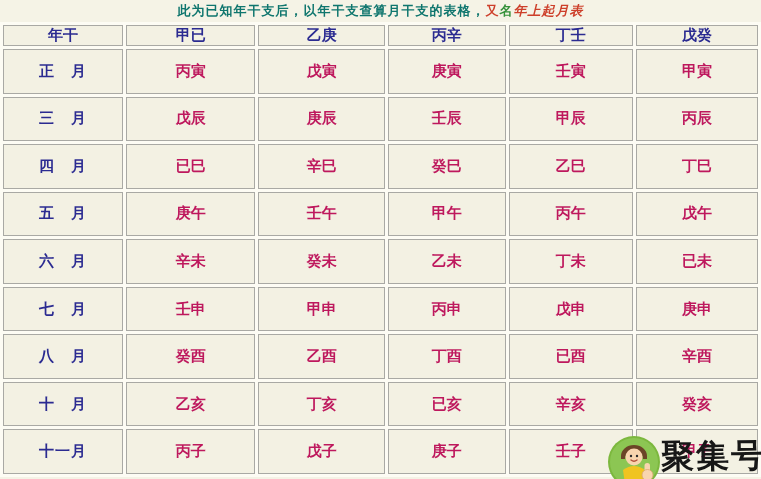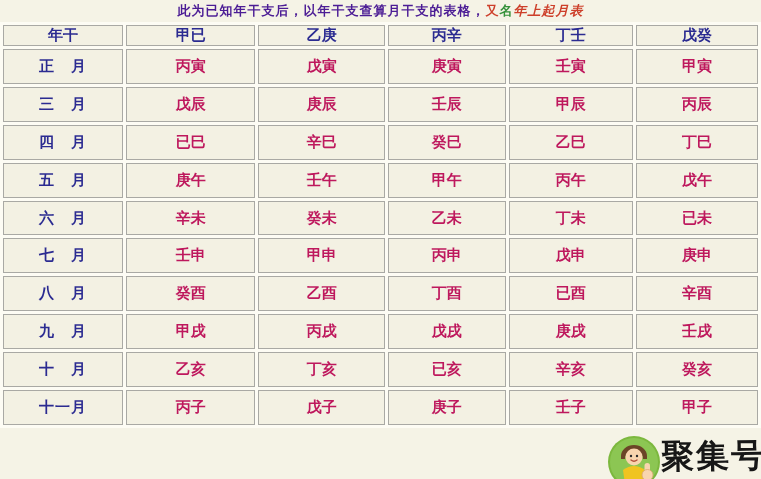--- a/index.html
+++ b/index.html
@@ -18,21 +18,21 @@
     height: 22px;
     line-height: 22px;
     text-align: center;
     font-size: 13px;
     font-weight: bold;
     letter-spacing: 1px;
     white-space: nowrap;
   }
   table.stem-table {
     width: 761px;
-    height: 406px;
+    height: 455px;
     border-collapse: separate;
     border-spacing: 3px;
     background: #fdfcf4;
     table-layout: fixed;
   }
   table.stem-table th,
   table.stem-table td {
     background: #f3f1e3;
     border: 1px solid #a9a9a4;
     text-align: center;
@@ -70,21 +70,21 @@
     font-weight: bold;
     color: #171717;
     letter-spacing: 2px;
     white-space: nowrap;
     transform: rotate(-1deg);
   }
 </style>
 </head>
 <body>
 
-<div class="title-bar" id="title-bar"><span style="color: #4c1d95;">此为已知年干支后，以年干支查算月干支的表格，</span><span style="color: rgb(205, 63, 42);">又</span><span style="color: rgb(53, 145, 58);">名</span><span style="color: rgb(205, 63, 42); font-style: italic;">年上起月表</span></div>
+<div class="title-bar" id="title-bar"><span style="color: #0f766e;">此为已知年干支后，以年干支查算月干支的表格，</span><span style="color: rgb(205, 63, 42);">又</span><span style="color: rgb(53, 145, 58);">名</span><span style="color: rgb(205, 63, 42); font-style: italic;">年上起月表</span></div>
 
 <table class="stem-table">
   <colgroup id="colgroup">
       <col style="width: 16.2%;">
       <col style="width: 17.5%;">
       <col style="width: 17.1%;">
       <col style="width: 15.9%;">
       <col style="width: 16.8%;">
       <col style="width: 16.5%;">
     </colgroup>
@@ -149,28 +149,20 @@
       </tr>
       <tr>
         <td class="month-cell">八　月</td>
         <td class="value-cell">癸酉</td>
         <td class="value-cell">乙酉</td>
         <td class="value-cell">丁酉</td>
         <td class="value-cell">已酉</td>
         <td class="value-cell">辛酉</td>
       </tr>
       <tr>
-        <td class="month-cell">九　月</td>
-        <td class="value-cell">甲戌</td>
-        <td class="value-cell">丙戌</td>
-        <td class="value-cell">戊戌</td>
-        <td class="value-cell">庚戌</td>
-        <td class="value-cell">壬戌</td>
-      </tr>
-      <tr>
         <td class="month-cell">十　月</td>
         <td class="value-cell">乙亥</td>
         <td class="value-cell">丁亥</td>
         <td class="value-cell">已亥</td>
         <td class="value-cell">辛亥</td>
         <td class="value-cell">癸亥</td>
       </tr>
       <tr>
         <td class="month-cell">十一月</td>
         <td class="value-cell">丙子</td>

